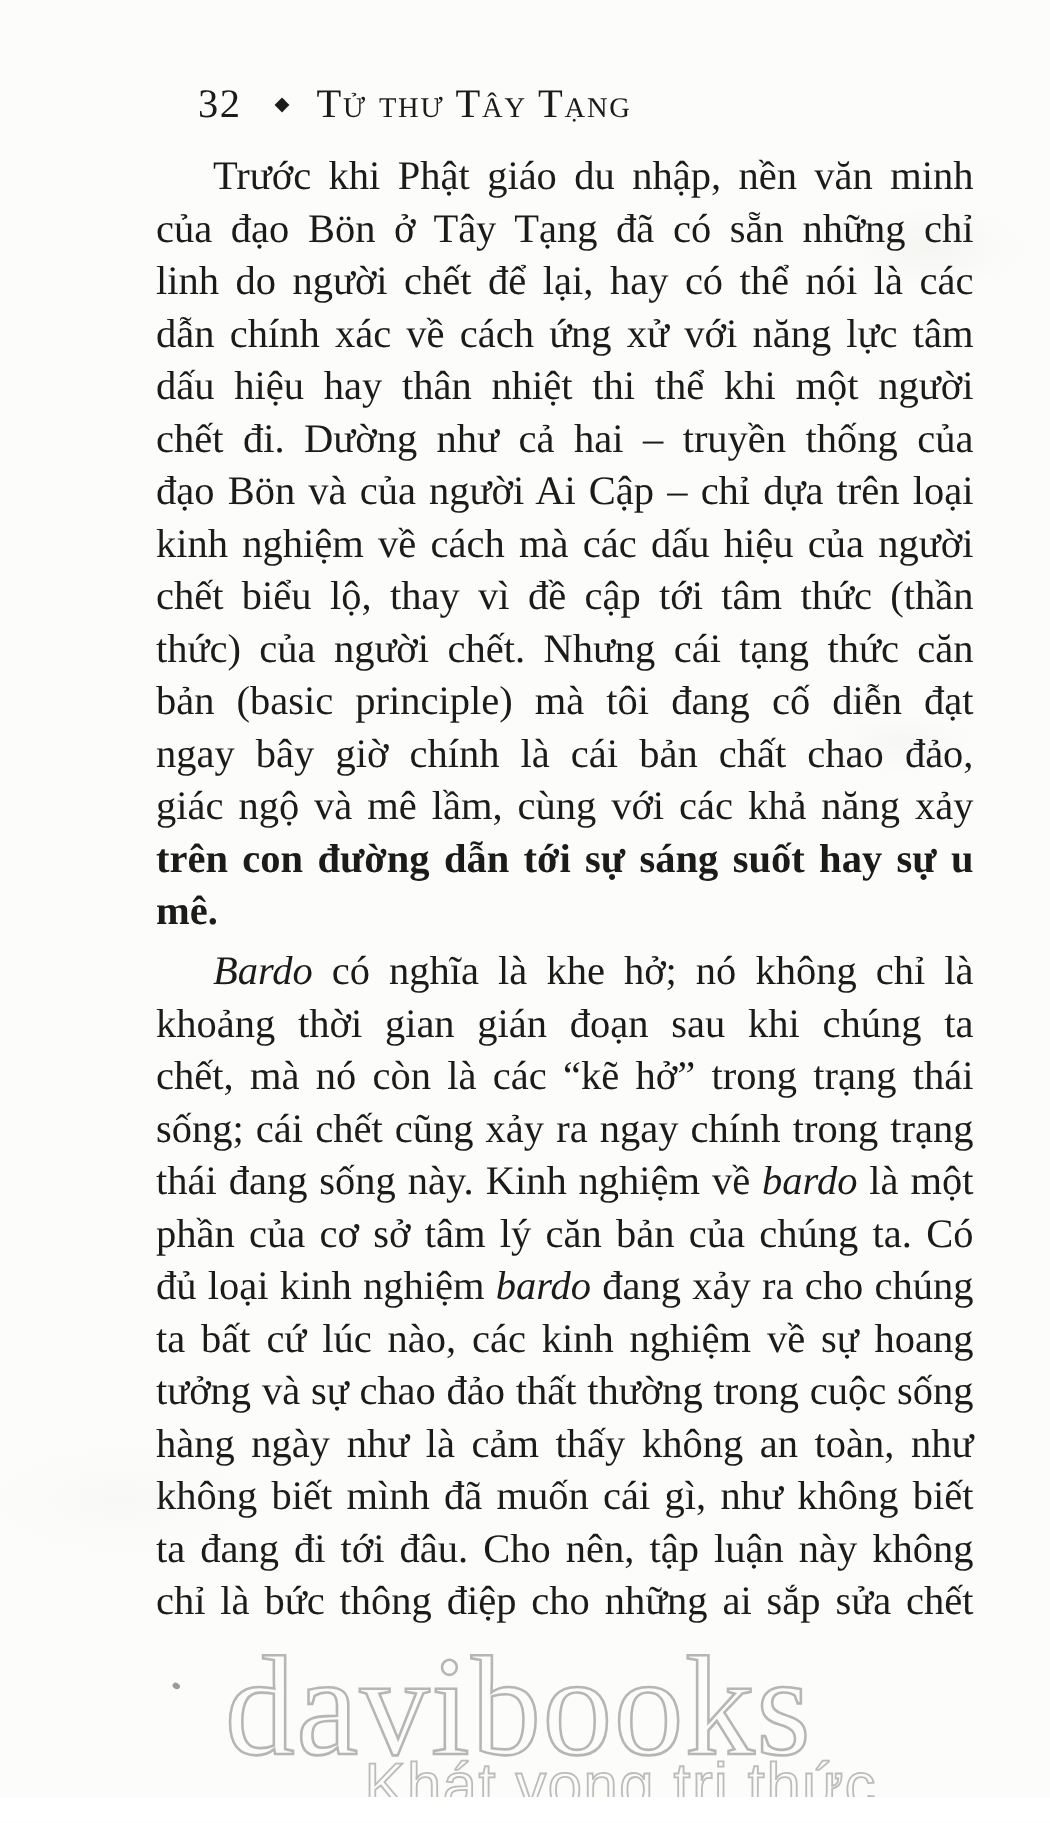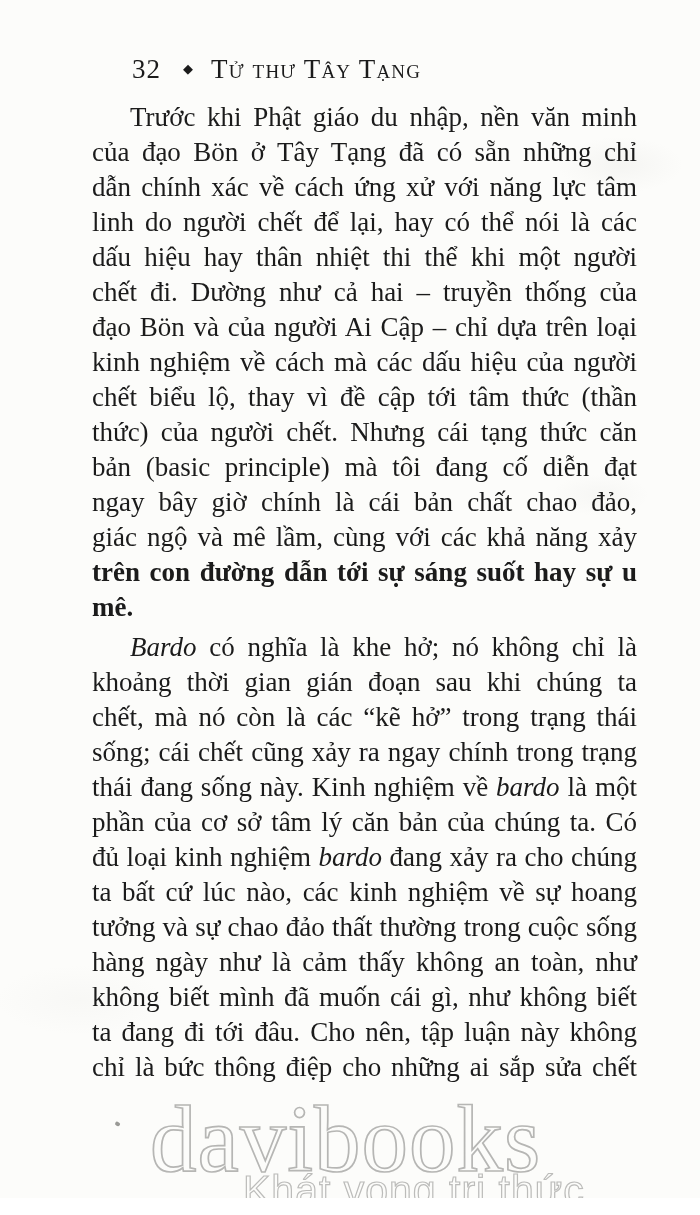--- a/index.html
+++ b/index.html
@@ -35,21 +35,21 @@
     top: -1px;
   }
   .running-title {
     font-variant: small-caps;
     letter-spacing: 1.2px;
   }
 
   
   .body-text {
     position: absolute;
-    left: 92px;
+    left: 104px;
     top: 100px;
     width: 545px;
     font-size: 27px;
     line-height: 35px;
   }
   .para + .para { margin-top: 5px; }
   .line {
     text-align: justify;
     text-align-last: justify;
   }
@@ -104,22 +104,22 @@
   <div class="header">
     <span class="page-num">32</span>
     <span class="diamond">◆</span>
     <span class="running-title">Tử thư Tây Tạng</span>
   </div>
 
   <div class="body-text" id="body-text">
       <div class="para">
         <div class="line indent"><span>Trước khi Phật giáo du nhập, nền văn minh</span></div>
         <div class="line"><span>của đạo Bön ở Tây Tạng đã có sẵn những chỉ</span></div>
+        <div class="line"><span>linh do người chết để lại, hay có thể nói là các</span></div>
         <div class="line"><span>dẫn chính xác về cách ứng xử với năng lực tâm</span></div>
-        <div class="line"><span>linh do người chết để lại, hay có thể nói là các</span></div>
         <div class="line"><span>dấu hiệu hay thân nhiệt thi thể khi một người</span></div>
         <div class="line"><span>chết đi. Dường như cả hai – truyền thống của</span></div>
         <div class="line"><span>đạo Bön và của người Ai Cập – chỉ dựa trên loại</span></div>
         <div class="line"><span>kinh nghiệm về cách mà các dấu hiệu của người</span></div>
         <div class="line"><span>chết biểu lộ, thay vì đề cập tới tâm thức (thần</span></div>
         <div class="line"><span>thức) của người chết. Nhưng cái tạng thức căn</span></div>
         <div class="line"><span>bản (basic principle) mà tôi đang cố diễn đạt</span></div>
         <div class="line"><span>ngay bây giờ chính là cái bản chất chao đảo,</span></div>
         <div class="line"><span>giác ngộ và mê lầm, cùng với các khả năng xảy</span></div>
         <div class="line end"><span>trên con đường dẫn tới sự sáng suốt hay sự u mê.</span></div>

